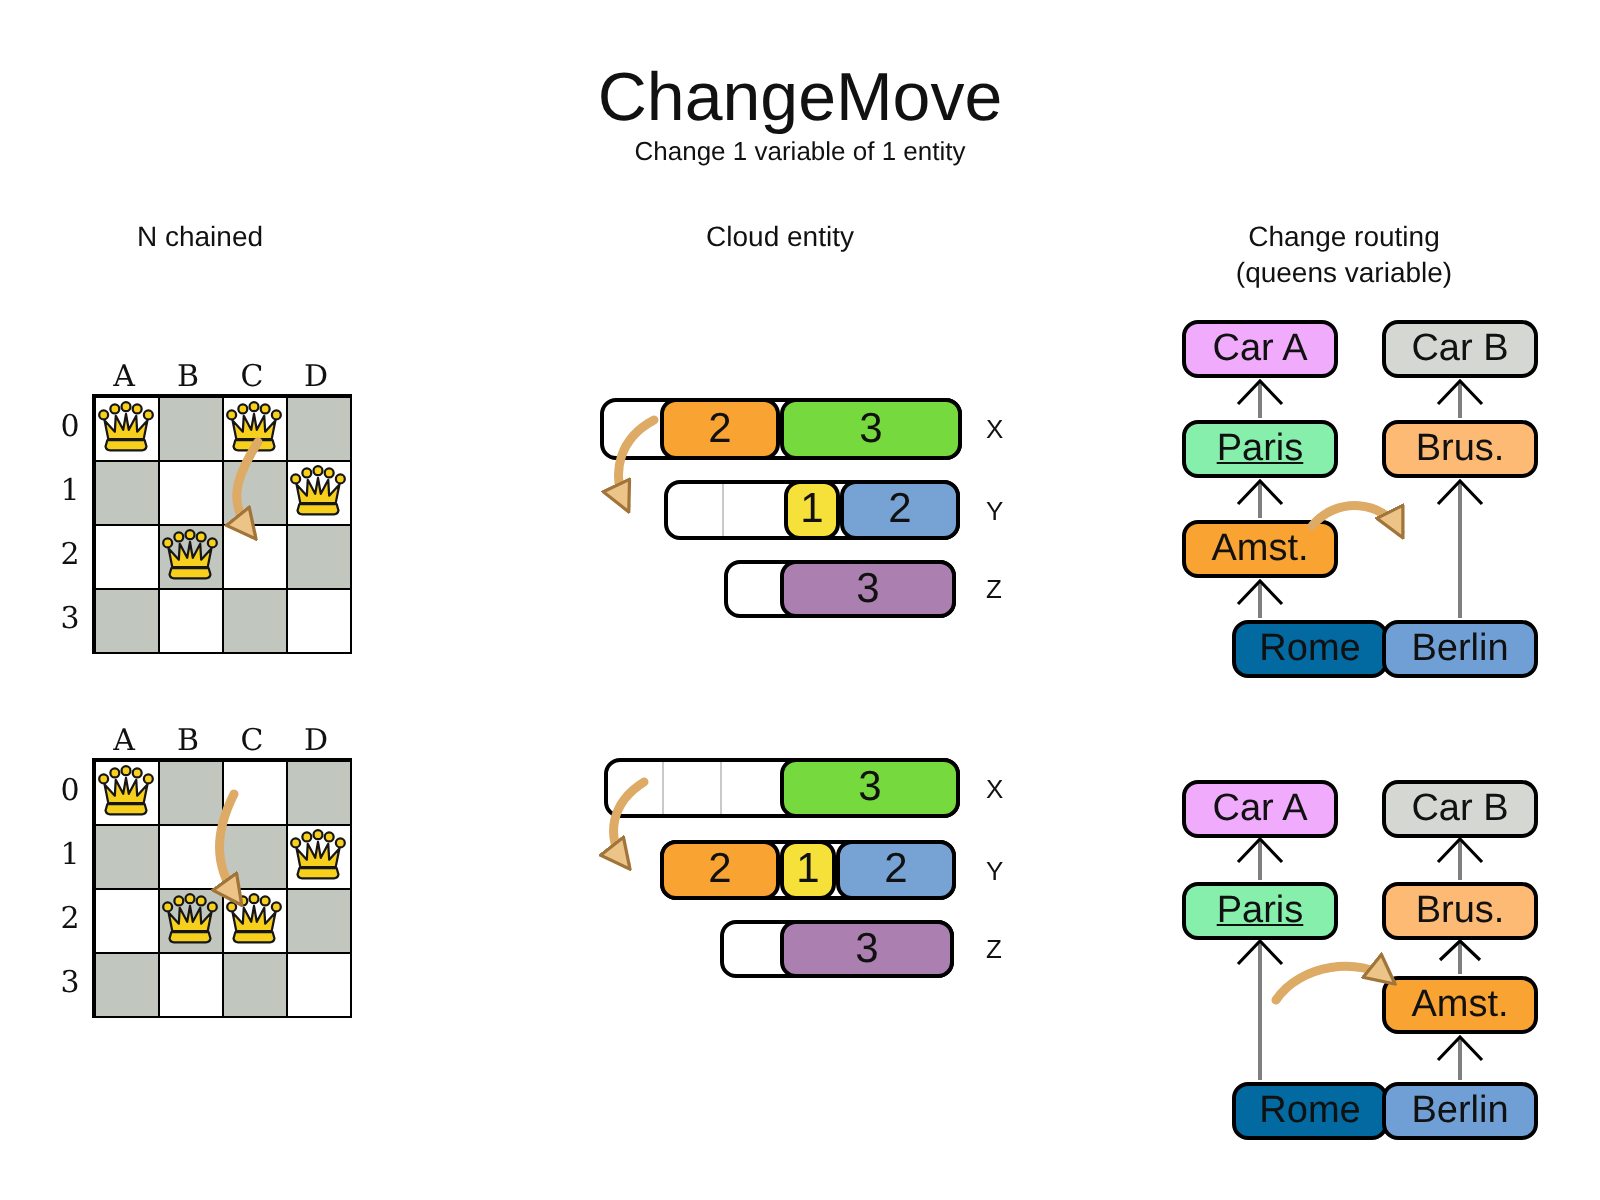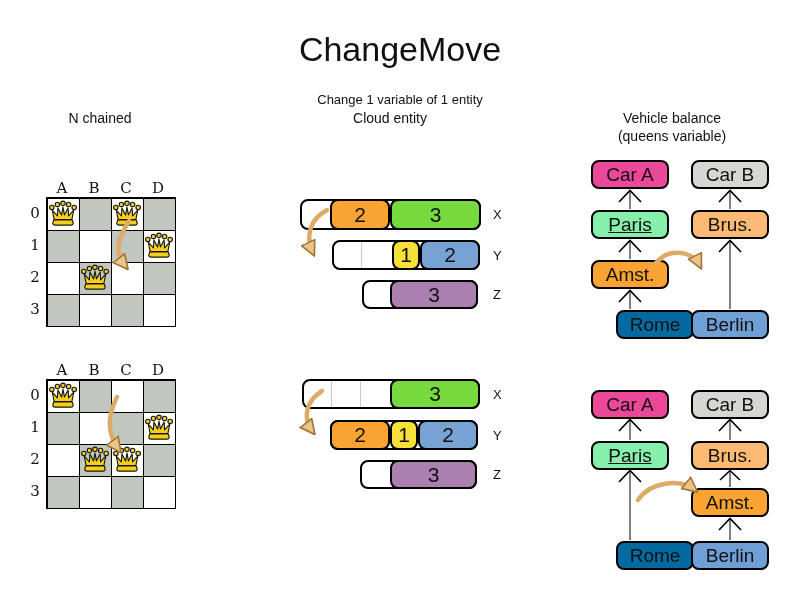--- a/index.html
+++ b/index.html
@@ -1,21 +1,21 @@
 <!DOCTYPE html>
 <html><head>
 <meta charset="utf-8">
 <style>
   html,body{margin:0;padding:0;background:#fff;}
   body{width:800px;height:600px;position:relative;overflow:hidden;
        font-family:"Liberation Sans",sans-serif;color:#111;}
   .abs{position:absolute;}
   
   .title{left:0;top:30px;width:800px;text-align:center;font-size:34px;}
-  .subtitle{left:0;top:68px;width:800px;text-align:center;font-size:13px;margin-top:24px;}
+  .subtitle{left:0;top:68px;width:800px;text-align:center;font-size:13px;}
   .col-header{font-size:14px;text-align:center;}
   
   .board{display:grid;grid-template-columns:repeat(4,32px);grid-template-rows:repeat(4,32px);
          border:1px solid #000;}
   .cell{border:1px solid #000;margin:-0.5px;}
   .c-light{background:#fff;}
   .c-dark{background:#c1c7bf;}
   .board-col-label{width:32px;text-align:center;font-family:"DejaVu Serif",serif;font-size:15px;}
   .board-row-label{width:18px;height:32px;line-height:32px;text-align:center;
                    font-family:"DejaVu Serif",serif;font-size:15px;}
@@ -28,21 +28,21 @@
   .seg-orange{background:#f9a332;}
   .seg-green{background:#76d93d;}
   .seg-yellow{background:#f6e13b;}
   .seg-blue{background:#76a3d4;}
   .seg-purple{background:#ab7fb0;}
   .divider{position:absolute;top:0;bottom:0;width:1px;background:#c9c9c9;}
   .bar-label{font-size:13px;}
   
   .node{width:78px;height:29px;border:2px solid #000;border-radius:8px;box-sizing:border-box;
         display:flex;align-items:center;justify-content:center;font-size:19px;color:#111;}
-  .n-cara{background:#ec4899;}
+  .n-cara{background:#f0abfc;}
   .n-carb{background:#d5d8d2;}
   .n-yellow{background:#86efac;text-decoration:underline;}
   .n-green{background:#fdba74;}
   .n-orange{background:#f9a332;}
   .n-purple{background:#0369a1;margin-left:25px;}
   .n-blue{background:#6f9fd4;}
   
   .overlay{position:absolute;left:0;top:0;pointer-events:none;}
   .conn{stroke:#7f7f7f;stroke-width:2;}
   .chev{stroke:#000;stroke-width:1.6;fill:none;}
@@ -63,21 +63,21 @@
       <path d="M6,21.5 h20 l1,3.5 a2.5,2.5 0 0 1 -2.5,2 h-17 a2.5,2.5 0 0 1 -2.5,-2 z"></path>
     </symbol>
   </defs>
 </svg>
 
 <div class="abs title">ChangeMove</div>
 <div class="abs subtitle">Change 1 variable of 1 entity</div>
 
 <div class="abs col-header" style="left:30px;top:110px;width:140px;">N chained</div>
 <div class="abs col-header" style="left:320px;top:110px;width:140px;">Cloud entity</div>
-<div class="abs col-header" style="left:592px;top:110px;width:160px;">Vehicle balance</div>
+<div class="abs col-header" style="left:592px;top:110px;width:160px;">Change routing</div>
 <div class="abs col-header" style="left:592px;top:128px;width:160px;">(queens variable)</div>
 
 <div>
   <span class="abs board-col-label" style="left:46px;top:179px;">A</span>
   <span class="abs board-col-label" style="left:78px;top:179px;">B</span>
   <span class="abs board-col-label" style="left:110px;top:179px;">C</span>
   <span class="abs board-col-label" style="left:142px;top:179px;">D</span>
   <span class="abs board-row-label" style="left:26px;top:197px;">0</span>
   <span class="abs board-row-label" style="left:26px;top:229px;">1</span>
   <span class="abs board-row-label" style="left:26px;top:261px;">2</span>

